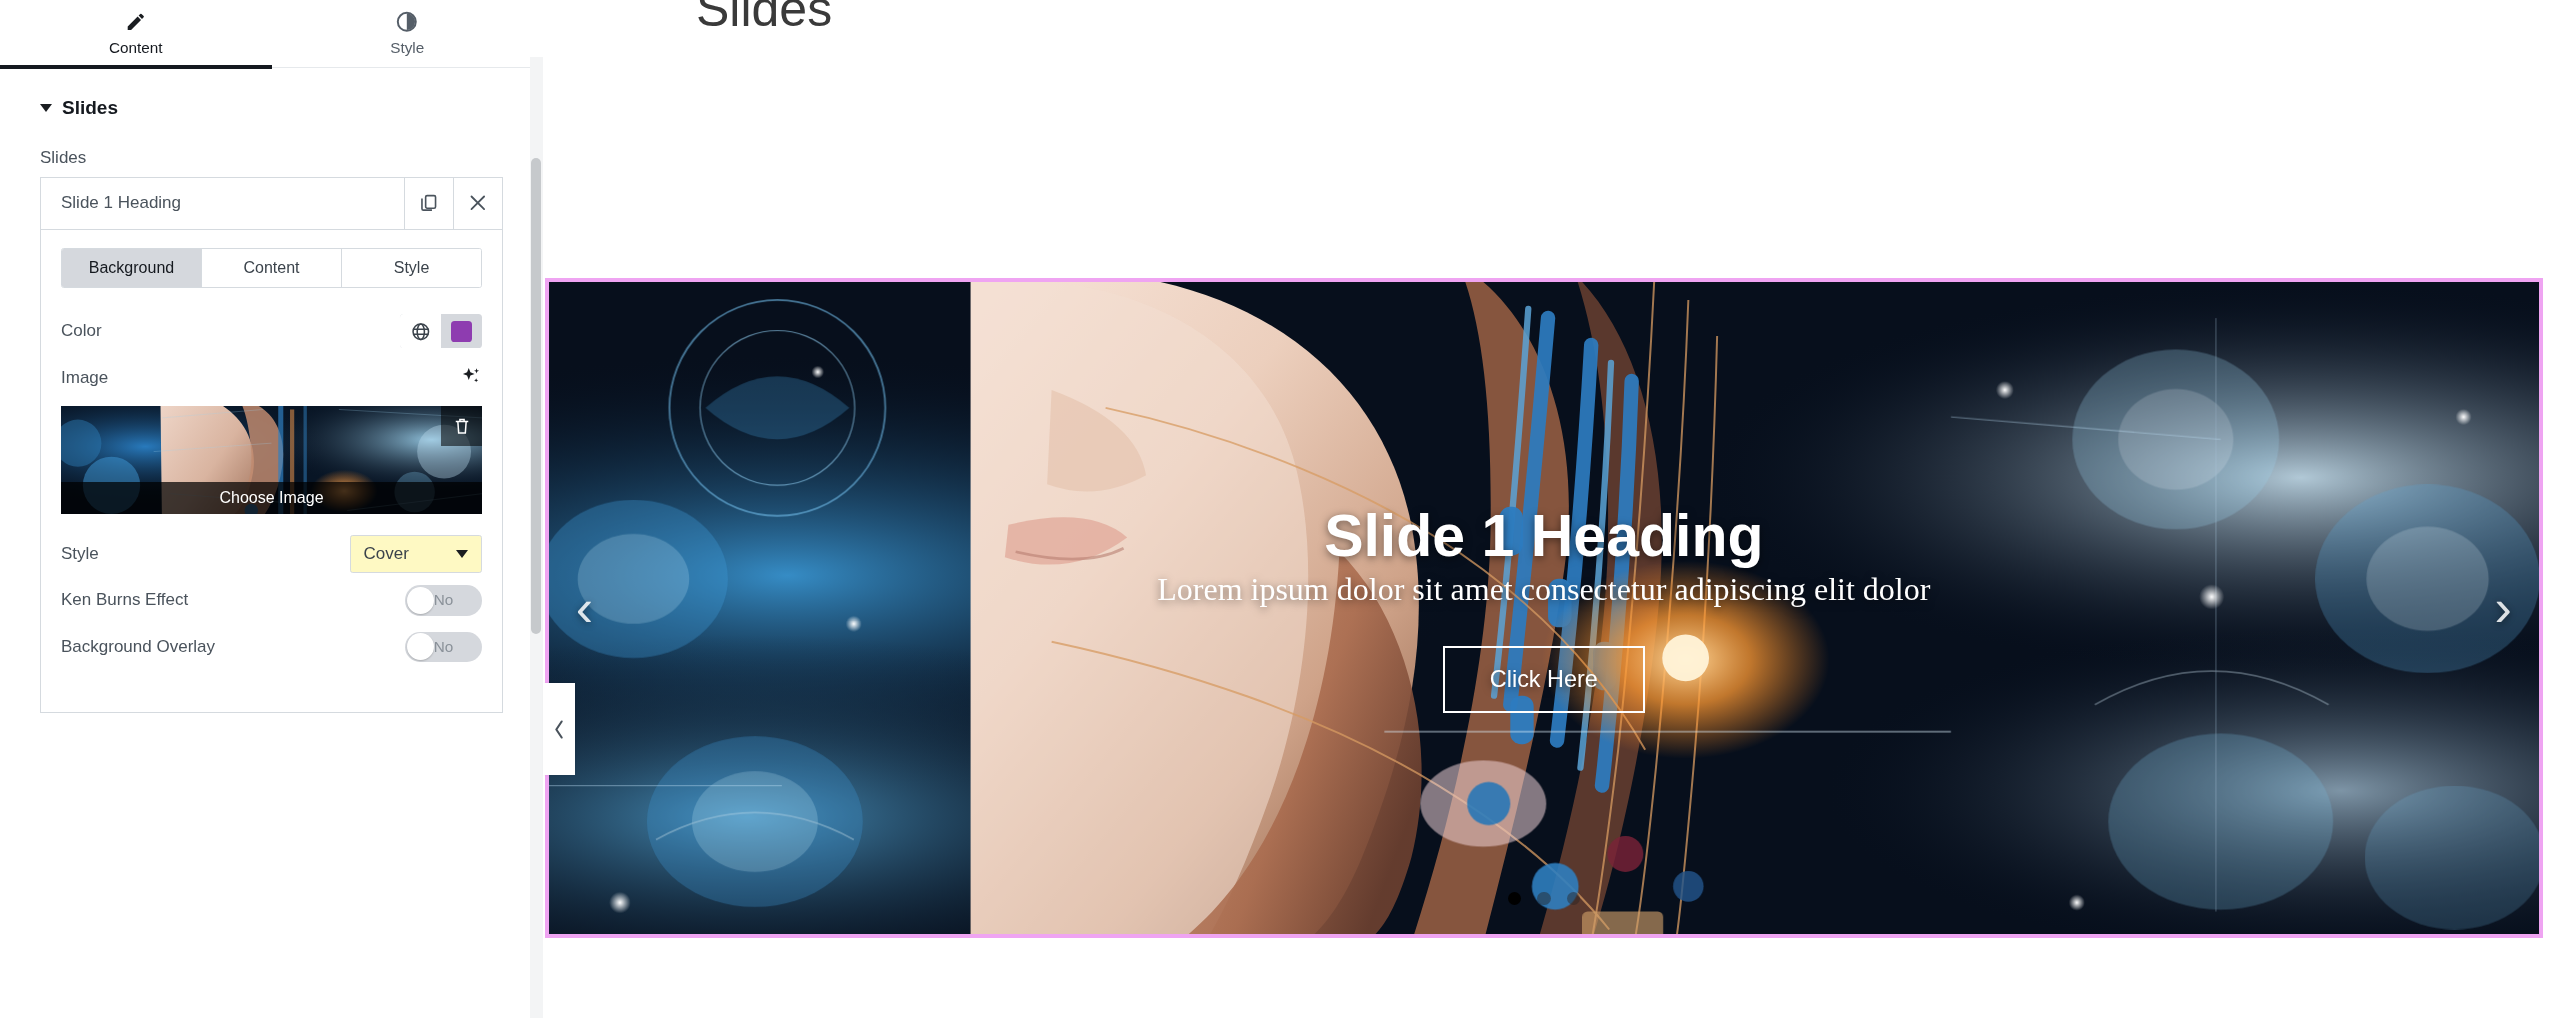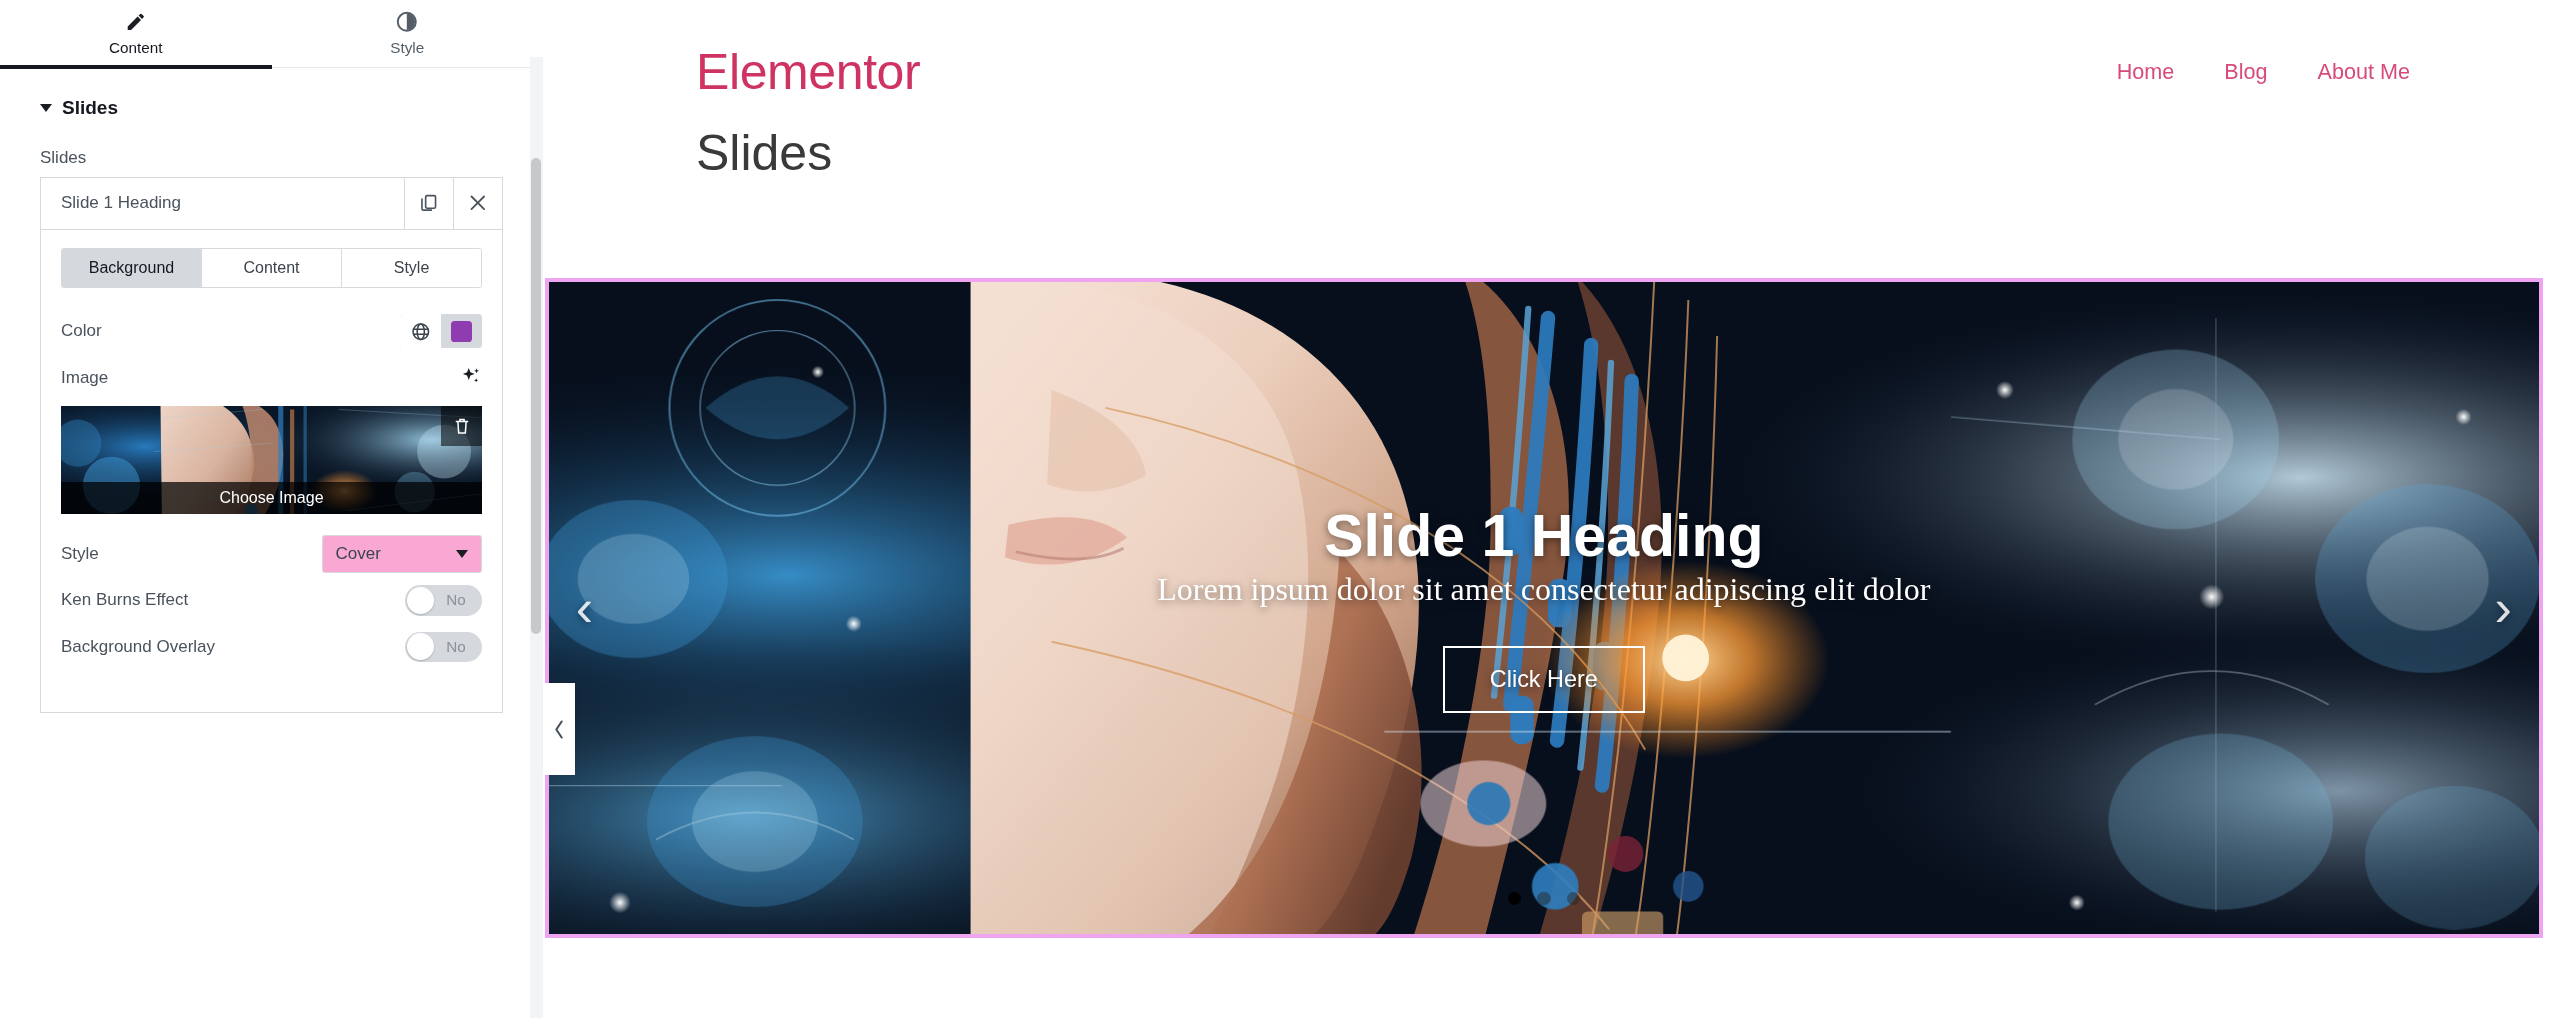--- a/index.html
+++ b/index.html
@@ -119,39 +119,39 @@
     background: rgba(0,0,0,.55); display: flex; align-items: center;
     justify-content: center; cursor: pointer; z-index: 3;
   }
   .choose-bar {
     position: absolute; left: 0; right: 0; bottom: 0; height: 32px;
     background: rgba(0,0,0,.72); color: #fff; font-size: 16px;
     display: flex; align-items: center; justify-content: center; z-index: 3;
   }
 
   .select-ctl {
-    width: 160px; height: 38px; border: 0.9px solid #d5dadf; border-radius: 2.7px;
-    display: flex; align-items: center; padding: 0 12.6px; background: #f9a8d4;
+    width: 132px; height: 38px; border: 0.9px solid #d5dadf; border-radius: 2.7px;
+    display: flex; align-items: center; padding: 0 12.6px; background: #fef9c3;
     font-size: 17px; color: #3b434b; cursor: pointer; position: relative;
   }
   .select-ctl .sel-caret {
     position: absolute; right: 12.6px; width: 0; height: 0;
     border-left: 6.3px solid transparent; border-right: 6.3px solid transparent;
     border-top: 8px solid #1a1d21;
   }
 
   .toggle {
     width: 77px; height: 30.5px; background: #d5d8dd; border-radius: 15.3px;
     display: flex; align-items: center; cursor: pointer; position: relative;
   }
   .toggle .knob {
     width: 27px; height: 27px; border-radius: 50%; background: #fff; margin-left: 1.8px;
     box-shadow: 0 0.9px 1.8px rgba(0,0,0,.2);
   }
-  .toggle .tg-label { flex:1; text-align: center; font-size: 15.3px; color: #8a9199; padding-right: 3.6px; }
+  .toggle .tg-label { flex:1; font-size: 15.3px; color: #8a9199; padding-right: 3.6px; }
 
   
   .panel-scroll {
     position: absolute; right: 0; top: 57px; width: 13.5px; bottom: 0;
     background: #f3f4f5;
   }
   .panel-scroll .thumbbar {
     position: absolute; left: 1.8px; width: 10px; top: 101px; height: 476px;
     background: #c6c9cc; border-radius: 5.4px;
   }
@@ -384,28 +384,20 @@
       </div>
     </div>
 
     <div class="panel-scroll">
       <div class="thumbbar"></div>
     </div>
   </div>
 
   <div class="canvas">
 
-    <div class="site-header">
-      <div class="logo" style="color: rgb(206, 51, 98);">Elementor</div>
-      <div class="nav">
-        <a href="#">Home</a>
-        <a href="#">Blog</a>
-        <a href="#">About Me</a>
-      </div>
-    </div>
 
     <div class="page-title">Slides</div>
 
     <div class="slider-wrap" style="border-color: rgb(239, 164, 242);">
 
       <div class="slide-bg">
         <svg width="100%" height="100%" viewBox="0 0 2215 725" preserveAspectRatio="xMidYMid slice">
           <defs>
             <radialGradient id="gL" cx="12%" cy="45%" r="34%">
               <stop offset="0%" stop-color="#3b9ad8" stop-opacity=".9"></stop>

